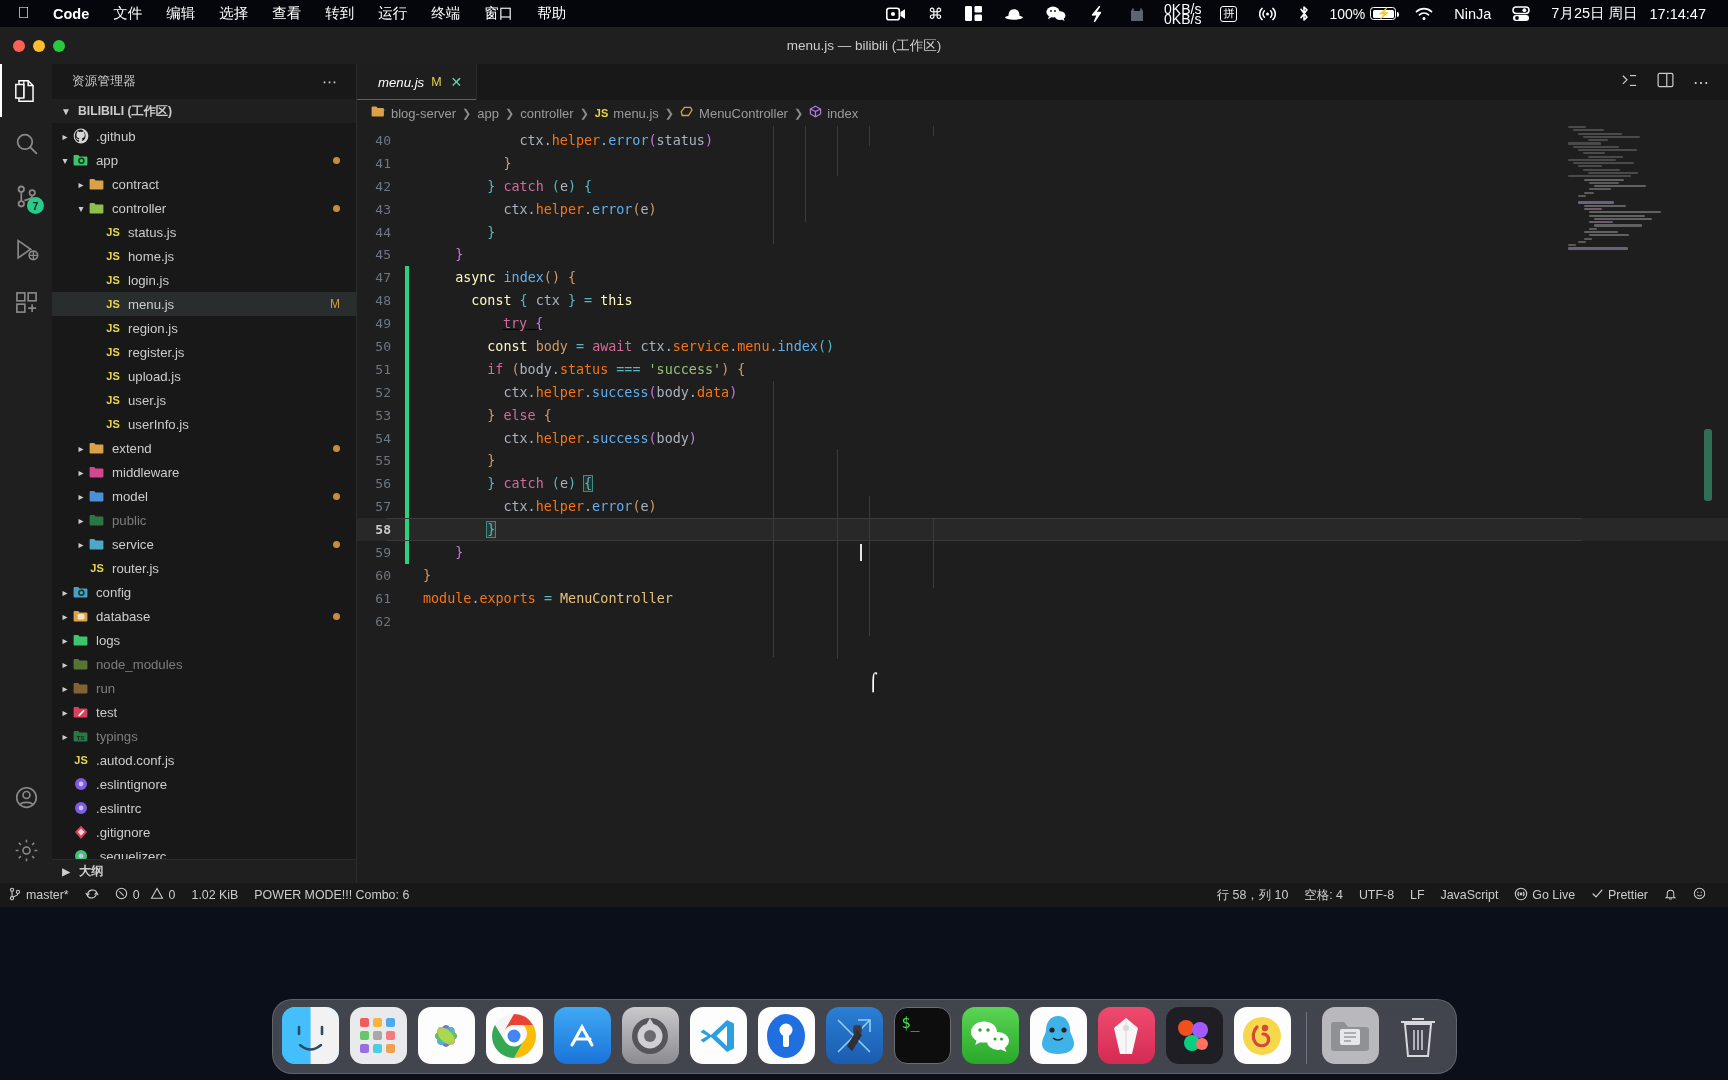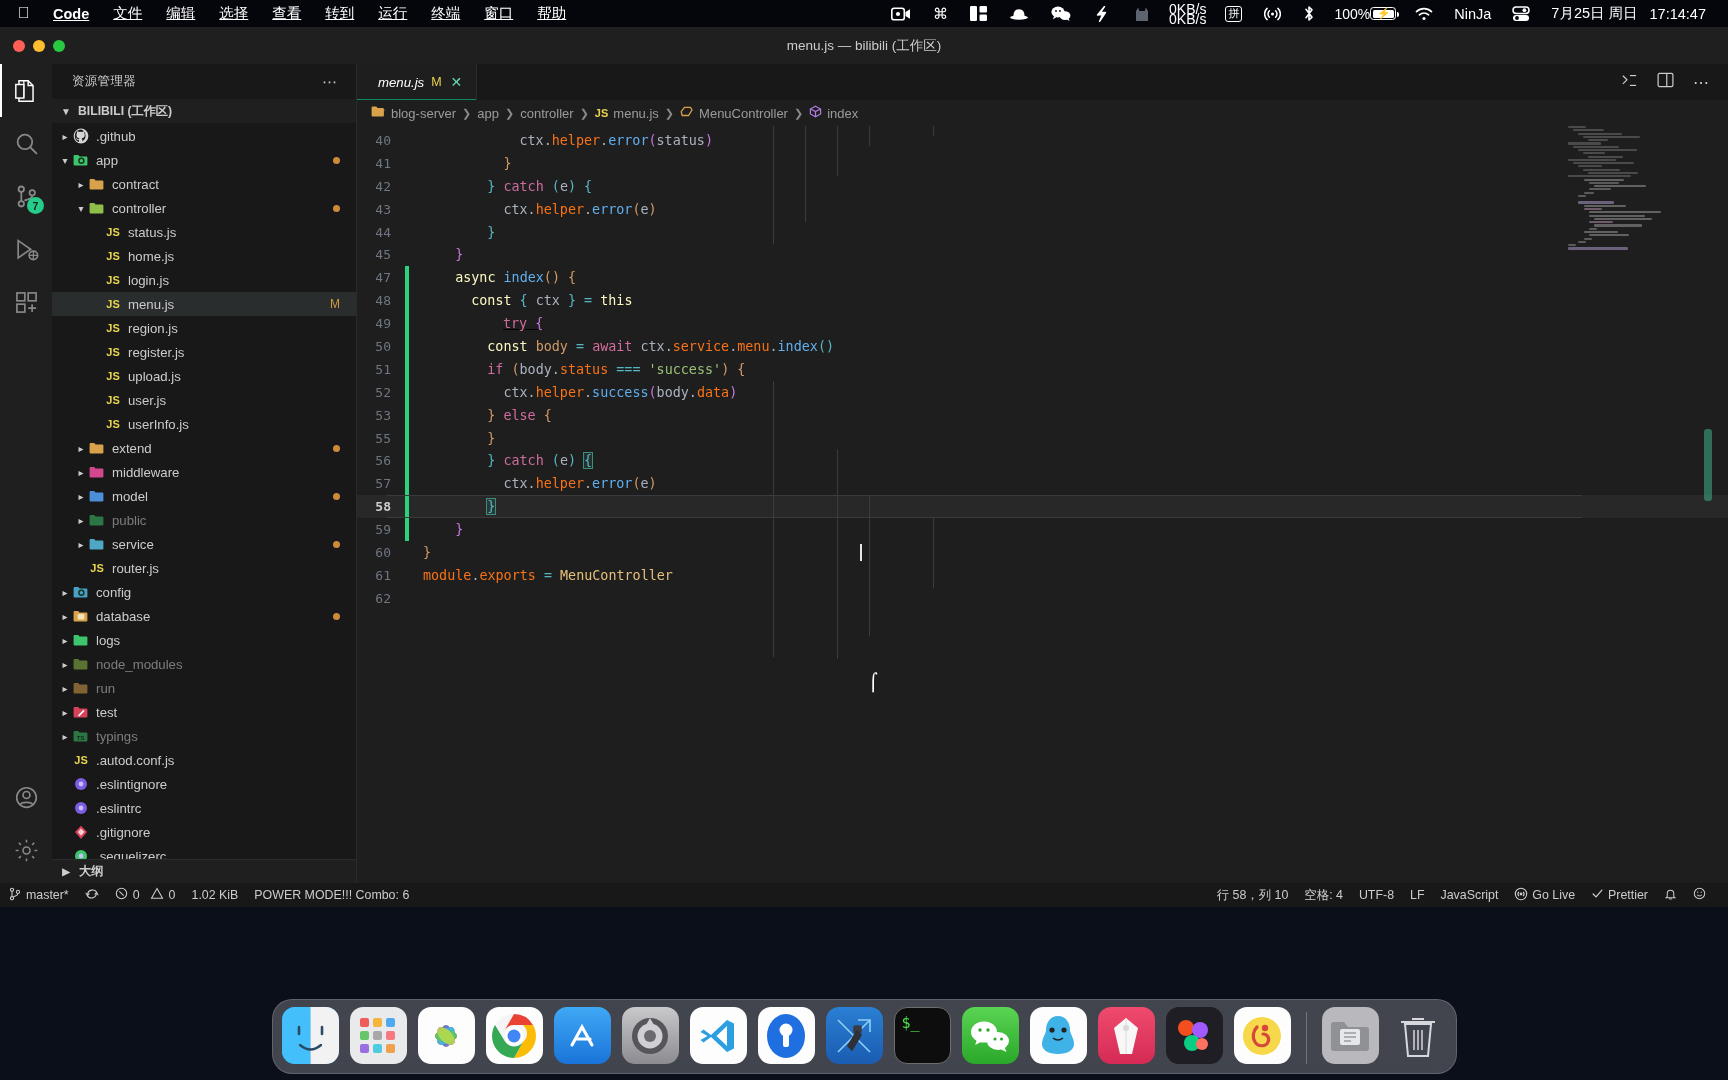--- a/index.html
+++ b/index.html
@@ -14,28 +14,28 @@
   
   .menubar {
     position:absolute; top:0; left:0; width:1728px; height:27px;
     background:#05060c;
     display:flex; align-items:center;
     color:#fff; font-size:14px;
     z-index:50;
   }
   .mb-left { display:flex; align-items:center; height:100%; padding-left:14px; }
   .mb-apple { font-size:16px; line-height:1; padding:0 11px 2px 4px; }
-  .mb-item { padding:0 12px; font-size:14.5px; white-space:nowrap;text-decoration:underline; }
+  .mb-item { padding:0 12px; font-size:14.5px; white-space:nowrap; }
   .mb-item.bold { font-weight:bold; }
   .mb-right { margin-left:auto; display:flex; align-items:center; height:100%; padding-right:12px; gap:0px; }
   .mb-ic { padding:0 11px; display:flex; align-items:center; justify-content:center; height:27px; }
   .mb-net { font-size:14px; line-height:10px; text-align:left; padding:0 8px; font-family:"Liberation Sans",sans-serif; }
   .mb-text { padding:0 10px; font-size:14.5px; white-space:nowrap; }
   .pinyin-box { border:1.6px solid #fff; border-radius:3px; font-size:11px; padding:0px 2px 1px; line-height:13px; }
-  .batt { display:flex; align-items:center; padding:0 8px; }
+  .batt { display:flex; align-items:center; gap:5px; padding:0 8px; }
   .batt-shell { width:26px; height:13px; border:1.6px solid #fff; border-radius:3.5px; position:relative; display:flex; align-items:center; }
   .batt-shell:after { content:""; position:absolute; right:-4px; top:4px; width:2px; height:5px; background:#fff; border-radius:0 2px 2px 0; }
   .batt-fill { position:absolute; left:1.5px; top:1.5px; bottom:1.5px; width:21px; background:#fff; border-radius:1.5px; }
   .batt-bolt { position:relative; z-index:2; color:#000; font-size:11px; left:6px; }
 
   
   .vswin {
     position:absolute; top:27px; left:0; width:1728px; height:880px;
     background:#1e1e1e; display:flex; flex-direction:column;
   }
@@ -740,20 +740,21 @@
               <div class="cline"><span class="gutter">43</span><span class="gitmark"></span><span class="codetext" style="padding-left: 94.4px;"><span class="t-pl">ctx</span><span class="t-pl">.</span><span class="t-id">helper</span><span class="t-pl">.</span><span class="t-fn">error</span><span class="t-b1">(</span><span class="t-pl">e</span><span class="t-b1">)</span></span></div>
               <div class="cline"><span class="gutter">44</span><span class="gitmark"></span><span class="codetext" style="padding-left: 78.32px;"><span class="t-b3">}</span></span></div>
               <div class="cline"><span class="gutter">45</span><span class="gitmark"></span><span class="codetext" style="padding-left: 46.16px;"><span class="t-b2">}</span></span></div>
               <div class="cline"><span class="gutter">47</span><span class="gitmark add"></span><span class="codetext" style="padding-left: 46.16px;"><span class="t-key">async</span> <span class="t-fn">index</span><span class="t-b1">()</span> <span class="t-b1">{</span></span></div>
               <div class="cline"><span class="gutter">48</span><span class="gitmark add"></span><span class="codetext" style="padding-left: 62.24px;"><span class="t-key">const</span> <span class="t-b3">{</span> <span class="t-pl">ctx</span> <span class="t-b3">}</span> <span class="t-op">=</span> <span class="t-key">this</span></span></div>
               <div class="cline"><span class="gutter">49</span><span class="gitmark add"></span><span class="codetext" style="padding-left: 94px; text-decoration: underline;"><span class="t-kw2">try</span> <span class="t-b2">{</span></span></div>
               <div class="cline"><span class="gutter">50</span><span class="gitmark add"></span><span class="codetext" style="padding-left: 78.32px;"><span class="t-key">const</span> <span class="t-prop">body</span> <span class="t-op">=</span> <span class="t-kw2">await</span> <span class="t-pl">ctx</span><span class="t-pl">.</span><span class="t-id">service</span><span class="t-pl">.</span><span class="t-id">menu</span><span class="t-pl">.</span><span class="t-fn">index</span><span class="t-b3">()</span></span></div>
               <div class="cline"><span class="gutter">51</span><span class="gitmark add"></span><span class="codetext" style="padding-left: 78.32px;"><span class="t-kw2">if</span> <span class="t-b1">(</span><span class="t-pl">body</span><span class="t-pl">.</span><span class="t-id">status</span> <span class="t-op">===</span> <span class="t-str">'success'</span><span class="t-b1">)</span> <span class="t-b1">{</span></span></div>
               <div class="cline"><span class="gutter">52</span><span class="gitmark add"></span><span class="codetext" style="padding-left: 94.4px;"><span class="t-pl">ctx</span><span class="t-pl">.</span><span class="t-id">helper</span><span class="t-pl">.</span><span class="t-fn">success</span><span class="t-b2">(</span><span class="t-pl">body</span><span class="t-pl">.</span><span class="t-id">data</span><span class="t-b2">)</span></span></div>
               <div class="cline"><span class="gutter">53</span><span class="gitmark add"></span><span class="codetext" style="padding-left: 78.32px;"><span class="t-b1">}</span> <span class="t-kw2">else</span> <span class="t-b1">{</span></span></div>
+              <div class="cline"><span class="gutter">54</span><span class="gitmark add"></span><span class="codetext" style="padding-left: 94.4px;"><span class="t-pl">ctx</span><span class="t-pl">.</span><span class="t-id">helper</span><span class="t-pl">.</span><span class="t-fn">success</span><span class="t-b2">(</span><span class="t-pl">body</span><span class="t-b2">)</span></span></div>
               <div class="cline"><span class="gutter">55</span><span class="gitmark add"></span><span class="codetext" style="padding-left: 78.32px;"><span class="t-b1">}</span></span></div>
               <div class="cline"><span class="gutter">56</span><span class="gitmark add"></span><span class="codetext" style="padding-left: 78.32px;"><span class="t-b3">}</span> <span class="t-kw2">catch</span> <span class="t-b3">(</span><span class="t-pl">e</span><span class="t-b3">)</span> <span class="t-b3 bmatch">{</span></span></div>
               <div class="cline"><span class="gutter">57</span><span class="gitmark add"></span><span class="codetext" style="padding-left: 94.4px;"><span class="t-pl">ctx</span><span class="t-pl">.</span><span class="t-id">helper</span><span class="t-pl">.</span><span class="t-fn">error</span><span class="t-b1">(</span><span class="t-pl">e</span><span class="t-b1">)</span></span></div>
               <div class="cline cur"><span class="gutter">58</span><span class="gitmark add"></span><span class="codetext" style="padding-left: 78.32px;"><span class="t-b3 bmatch">}</span></span></div>
               <div class="cline"><span class="gutter">59</span><span class="gitmark add"></span><span class="codetext" style="padding-left: 46.16px;"><span class="t-b2">}</span></span></div>
               <div class="cline"><span class="gutter">60</span><span class="gitmark"></span><span class="codetext" style="padding-left: 14px;"><span class="t-b1">}</span></span></div>
               <div class="cline"><span class="gutter">61</span><span class="gitmark"></span><span class="codetext" style="padding-left: 14px;"><span class="t-id">module</span><span class="t-pl">.</span><span class="t-id">exports</span> <span class="t-op">=</span> <span class="t-var">MenuController</span></span></div>
               <div class="cline"><span class="gutter">62</span><span class="gitmark"></span><span class="codetext" style="padding-left: 14px;"></span></div>
               <div class="iguide" style="left: 416px; top: 0px; height: 118px; bottom: auto;"></div>
               <div class="iguide" style="left: 416px; top: 255px; height: 276px; bottom: auto;"></div>

